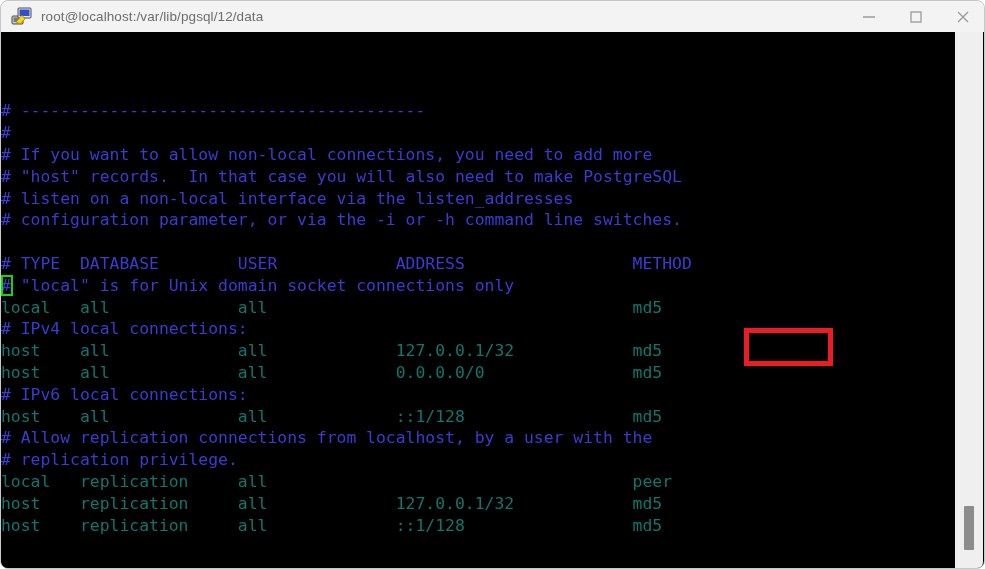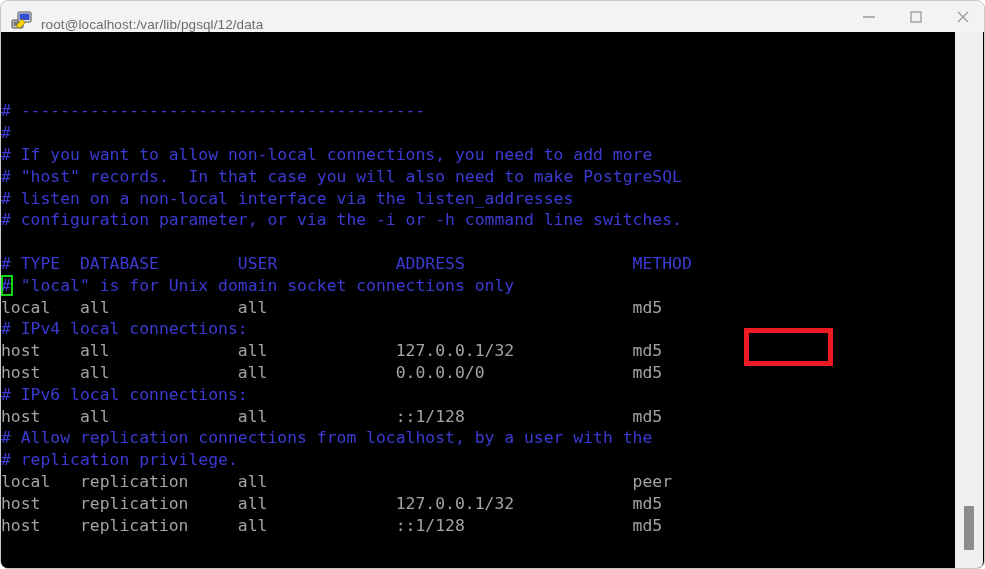--- a/index.html
+++ b/index.html
@@ -15,21 +15,21 @@
     background: #f0f0f0;
     border: 1px solid #c8c8c8;
     border-radius: 8px;
     overflow: hidden;
   }
   
   #titlebar {
     position: absolute; top: 0; left: 0;
     width: 985px; height: 31px;
     background: #f3f3f3;
-    display: flex; align-items: flex-end;
+    display: flex; align-items: center;
     border-top-left-radius: 8px; border-top-right-radius: 8px;
   }
   #app-icon {
     width: 22px; height: 22px; margin-left: 10px; margin-right: 8px;
     position: relative; flex: 0 0 auto;
   }
   #app-icon svg { display:block; }
   #title-text {
     font-size: 13.5px;
     color: #6d6d6d;
@@ -69,21 +69,21 @@
     position: relative;
     font-family: "DejaVu Sans Mono", "Liberation Mono", monospace;
     font-size: 16.4px;
     line-height: 21.8px;
     letter-spacing: 0px;
     white-space: pre;
     color: #b6b6b6;
   }
   .row { height: 21.8px; position: relative; }
   .cmt  { color: #3b3bd4; }
-  .val  { color: #a3a3a3; }
+  .val  { color: #0f766e; }
 
   
   .cursor {
     position: absolute;
     border: 2px solid #13d613;
     width: 12px; height: 21px;
     left: 0px; top: 0px;
     pointer-events: none;
   }
 

